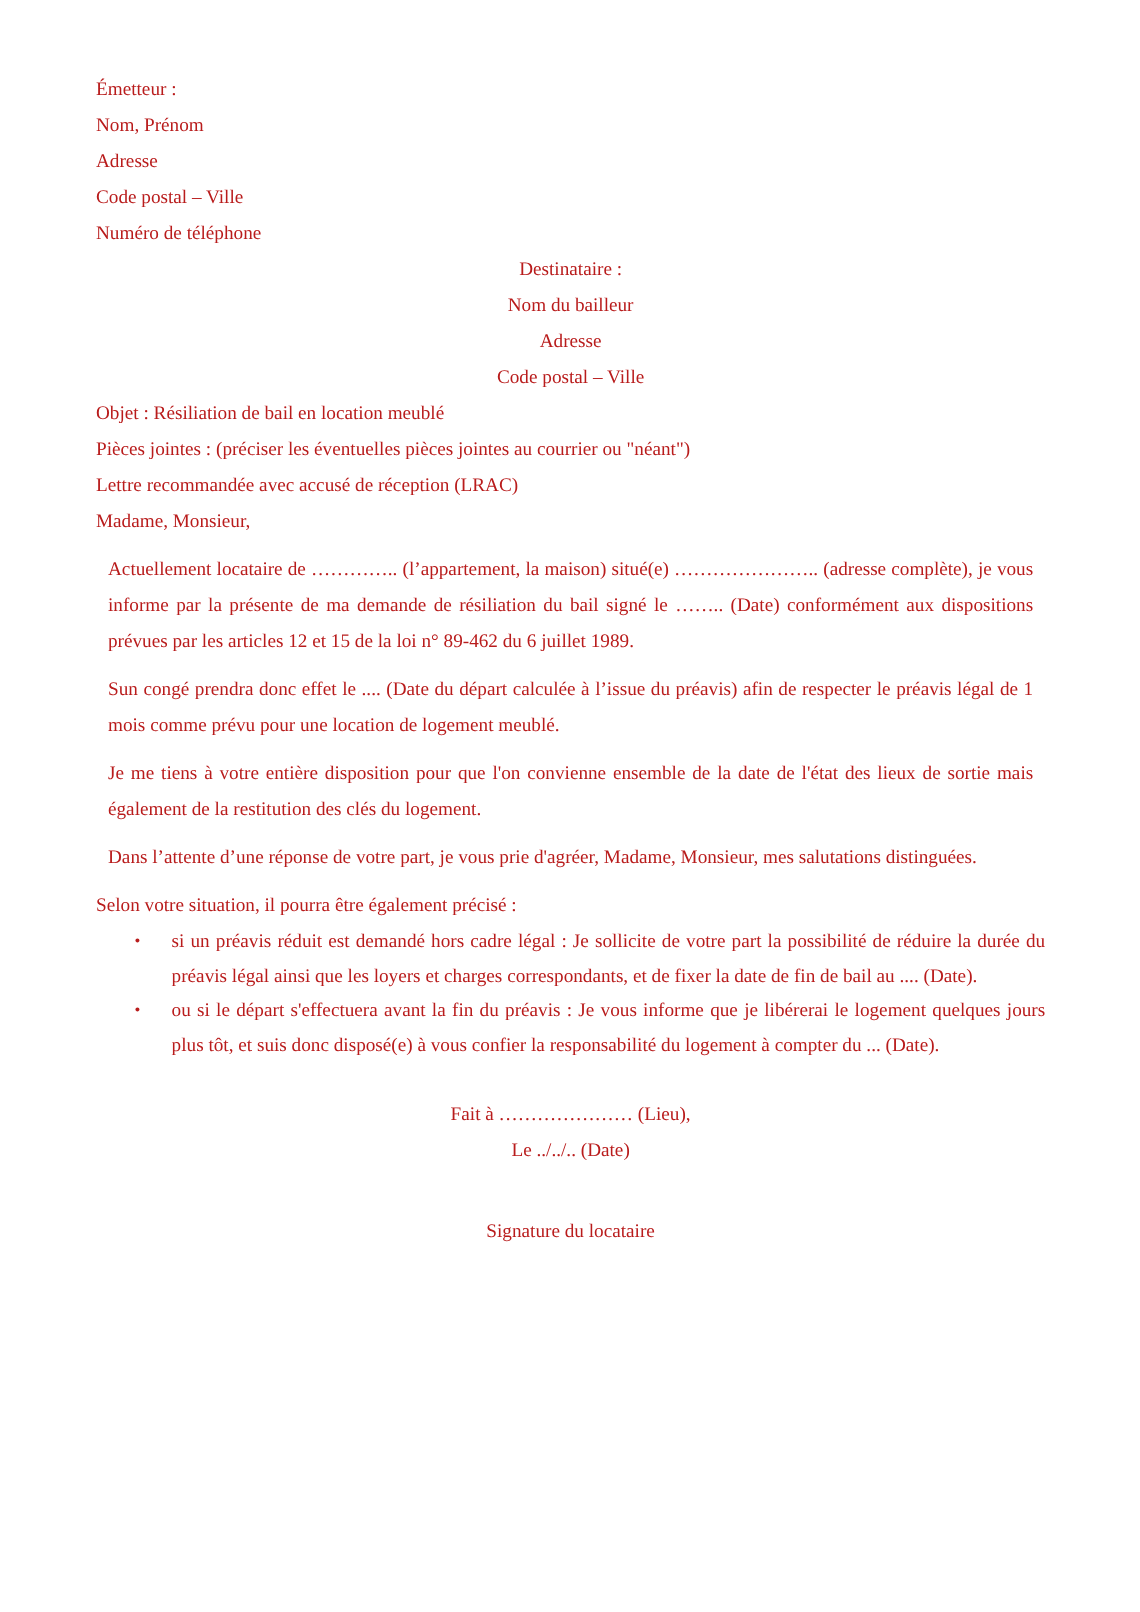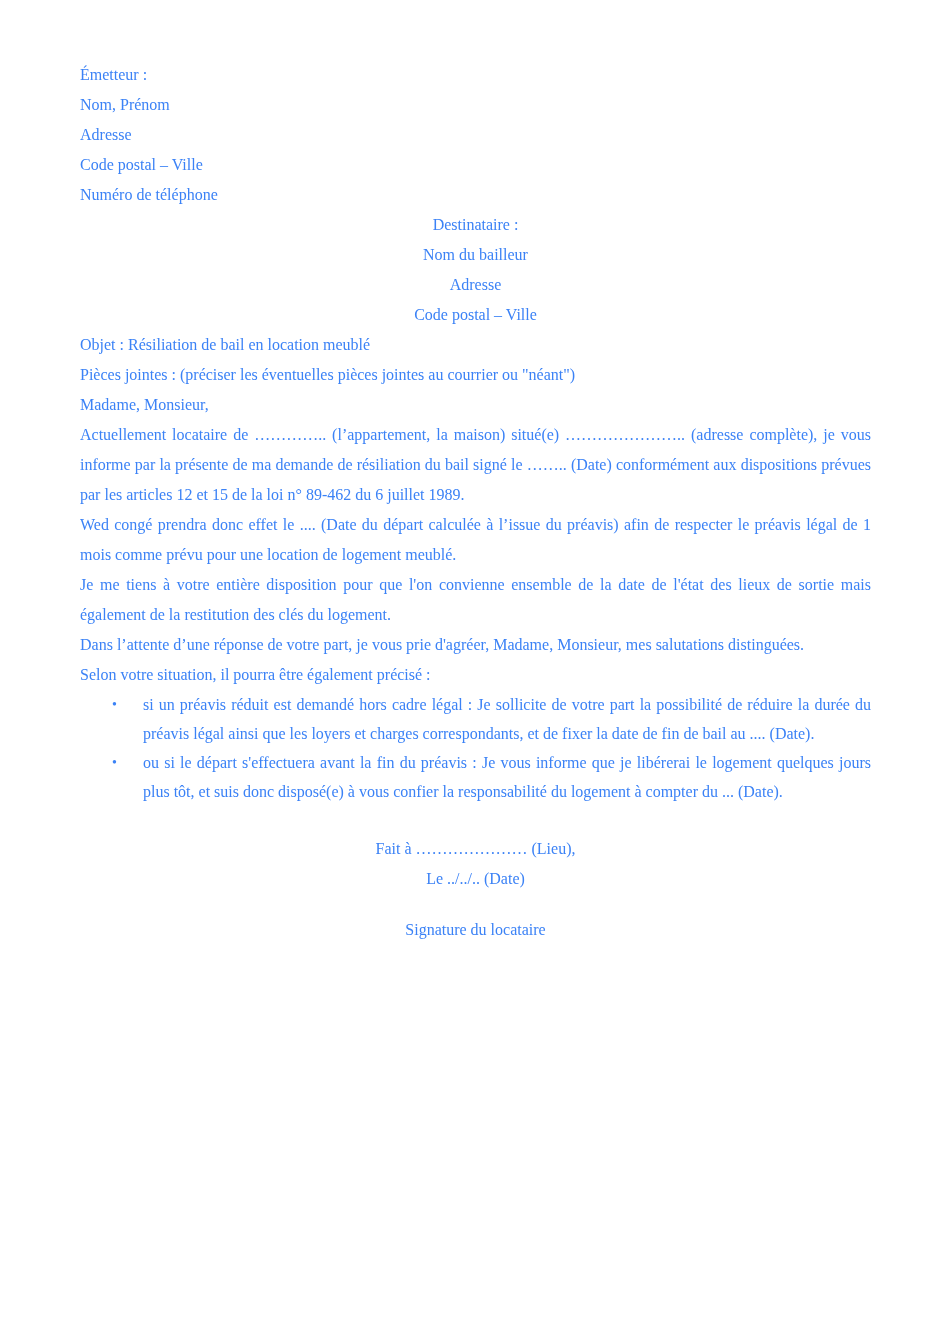--- a/index.html
+++ b/index.html
@@ -11,47 +11,47 @@
     position: relative;
     width: 950px;
     height: 1190px;
     margin: 0 auto;
     background: #ffffff;
     box-sizing: border-box;
     padding: 60px 79px 0 80px;
     font-family: "Liberation Serif", "DejaVu Serif", serif;
     font-size: 16px;
     line-height: 30px;
-    color: #3b82f6;
+    color: #b91c1c;
     overflow: hidden;
   }
   .block { margin: 0; }
   .mt { }
   .right { text-align: center; }
-  .para { text-align: justify; margin: 0; }
+  .para { text-align: justify; margin: 10px; }
   .line { margin: 0; }
   ul.options {
     list-style: none;
     margin: 0;
     padding: 0;
   }
   ul.options li {
     position: relative;
     padding-left: 63px;
     line-height: 29px;
     text-align: justify;
   }
   ul.options li .bullet {
     position: absolute;
     left: 32px;
     top: 0;
     font-size: 14px;
   }
   .closing { margin-top: 28px; }
-  .signature { margin-top: 21px; }
+  .signature { margin-top: 38px; }
 </style>
 </head>
 <body>
 
 <div class="page">
 
   <div class="block">
     <p class="line">Émetteur :</p>
     <p class="line">Nom, Prénom</p>
     <p class="line">Adresse</p>
@@ -62,26 +62,27 @@
   <div class="block right">
     <p class="line">Destinataire :</p>
     <p class="line">Nom du bailleur</p>
     <p class="line">Adresse</p>
     <p class="line">Code postal – Ville</p>
   </div>
 
   <div class="block mt">
     <p class="line">Objet : Résiliation de bail en location meublé</p>
     <p class="line">Pièces jointes : (préciser les éventuelles pièces jointes au courrier ou "néant")</p>
+    <p class="line">Lettre recommandée avec accusé de réception (LRAC)</p>
   </div>
 
   <p class="line mt">Madame, Monsieur,</p>
 
   <p class="para mt">Actuellement locataire de ………….. (l’appartement, la maison) situé(e) ………………….. (adresse complète), je vous informe par la présente de ma demande de résiliation du bail signé le …….. (Date) conformément aux dispositions prévues par les articles 12 et 15 de la loi n° 89-462 du 6 juillet 1989.</p>
-  <p class="para mt">Wed congé prendra donc effet le .... (Date du départ calculée à l’issue du préavis) afin de respecter le préavis légal de 1 mois comme prévu pour une location de logement meublé.</p>
+  <p class="para mt">Sun congé prendra donc effet le .... (Date du départ calculée à l’issue du préavis) afin de respecter le préavis légal de 1 mois comme prévu pour une location de logement meublé.</p>
   <p class="para mt">Je me tiens à votre entière disposition pour que l'on convienne ensemble de la date de l'état des lieux de sortie mais également de la restitution des clés du logement.</p>
   <p class="para mt">Dans l’attente d’une réponse de votre part, je vous prie d'agréer, Madame, Monsieur, mes salutations distinguées.</p>
 
   <p class="line mt">Selon votre situation, il pourra être également précisé :</p>
   <ul class="options">
     <li>
       <span class="bullet">•</span>
       <span>si un préavis réduit est demandé hors cadre légal : Je sollicite de votre part la possibilité de réduire la durée du préavis légal ainsi que les loyers et charges correspondants, et de fixer la date de fin de bail au .... (Date).</span>
     </li>
     <li>

